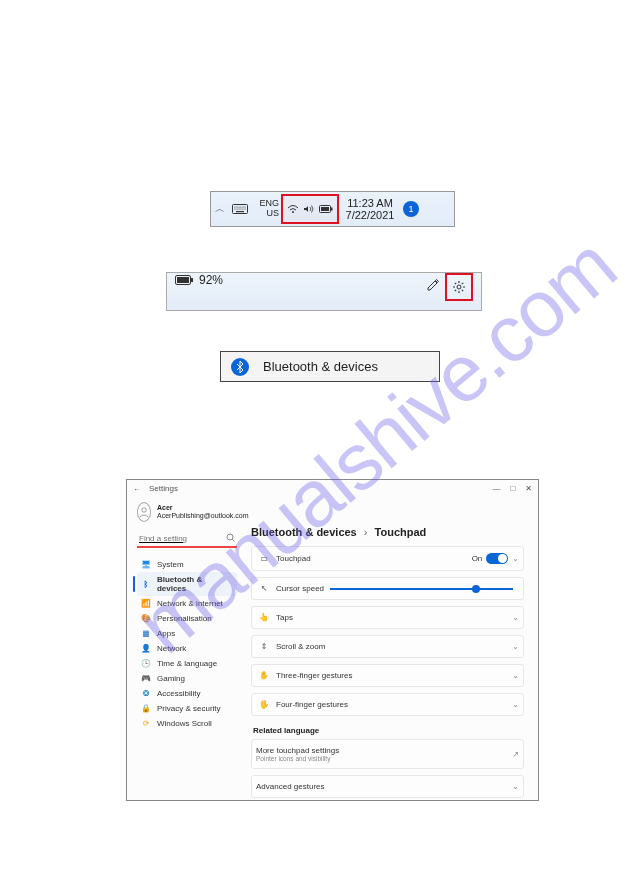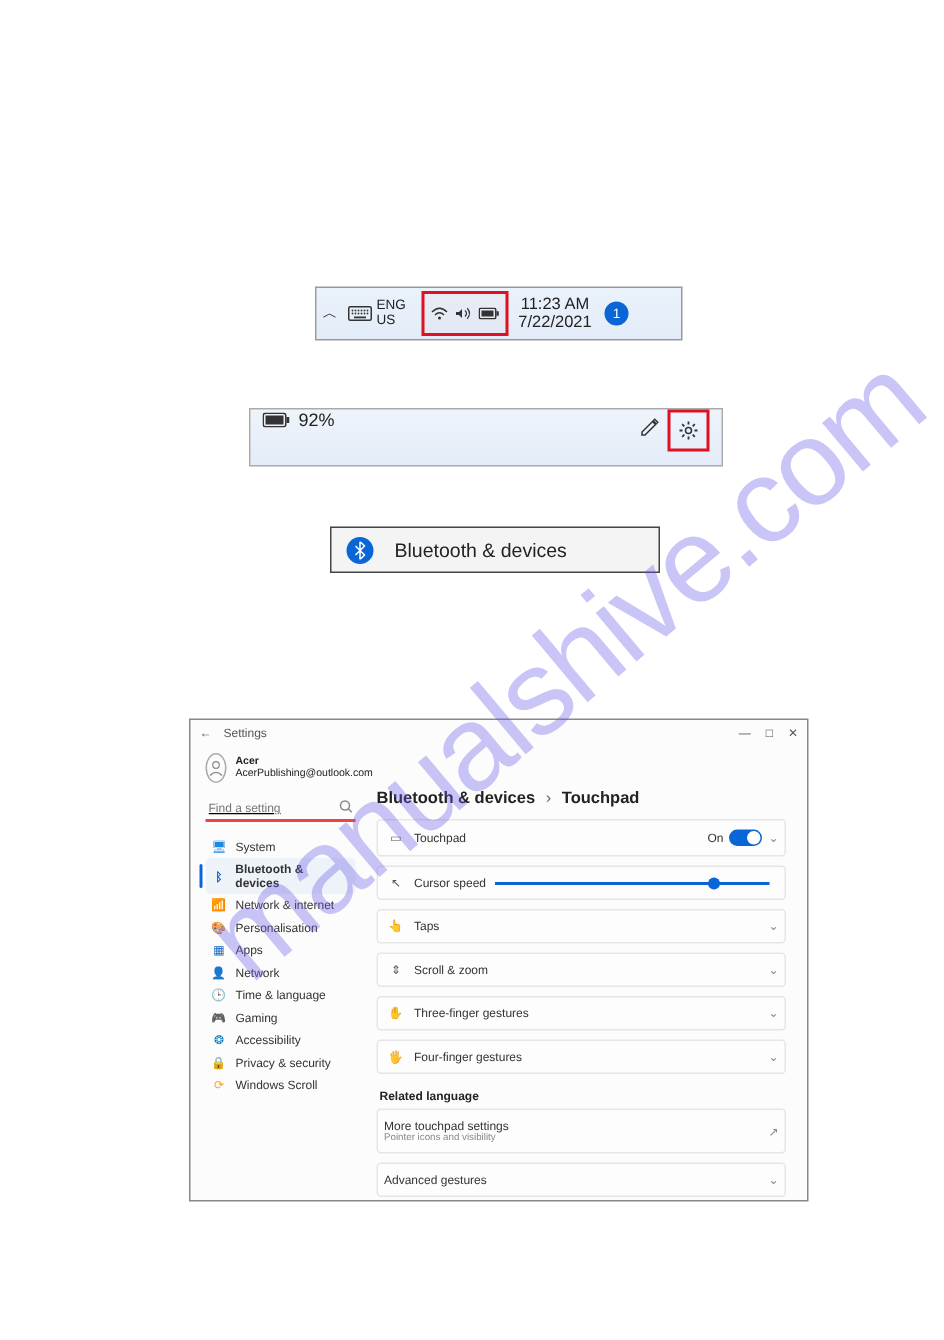--- a/index.html
+++ b/index.html
@@ -32,21 +32,21 @@
     width: 245px;
     height: 36px;
     border: 1px solid #999;
     background: linear-gradient(#eaf2fb,#e2ecf8);
     display: flex;
     align-items: center;
     font-size: 10px;
   }
   .tb-chevron { width: 18px; text-align: center; font-size: 10px; }
   .tb-kbd { width: 22px; display:flex; align-items:center; justify-content:center; }
-  .tb-lang { width: 28px; text-align:left; line-height: 1.1; font-size: 9px; }
+  .tb-lang { width: 28px; text-align:right; line-height: 1.1; font-size: 9px; }
   .tb-tray {
     display:flex; align-items:center; gap:4px; padding:0 4px; height:30px;
     border: 2px solid #d12; background: rgba(255,0,0,0.02);
     margin: 0 2px;
   }
   .tb-clock { width: 50px; text-align:center; line-height:1.1; font-size: 11px; margin:0 4px;}
   .tb-badge { width:16px; height:16px; border-radius:50%; background:#0a66d6; color:#fff; display:flex; align-items:center; justify-content:center; font-size:9px; margin:0 4px; }
   
   .quickpanel {
     position: absolute;

